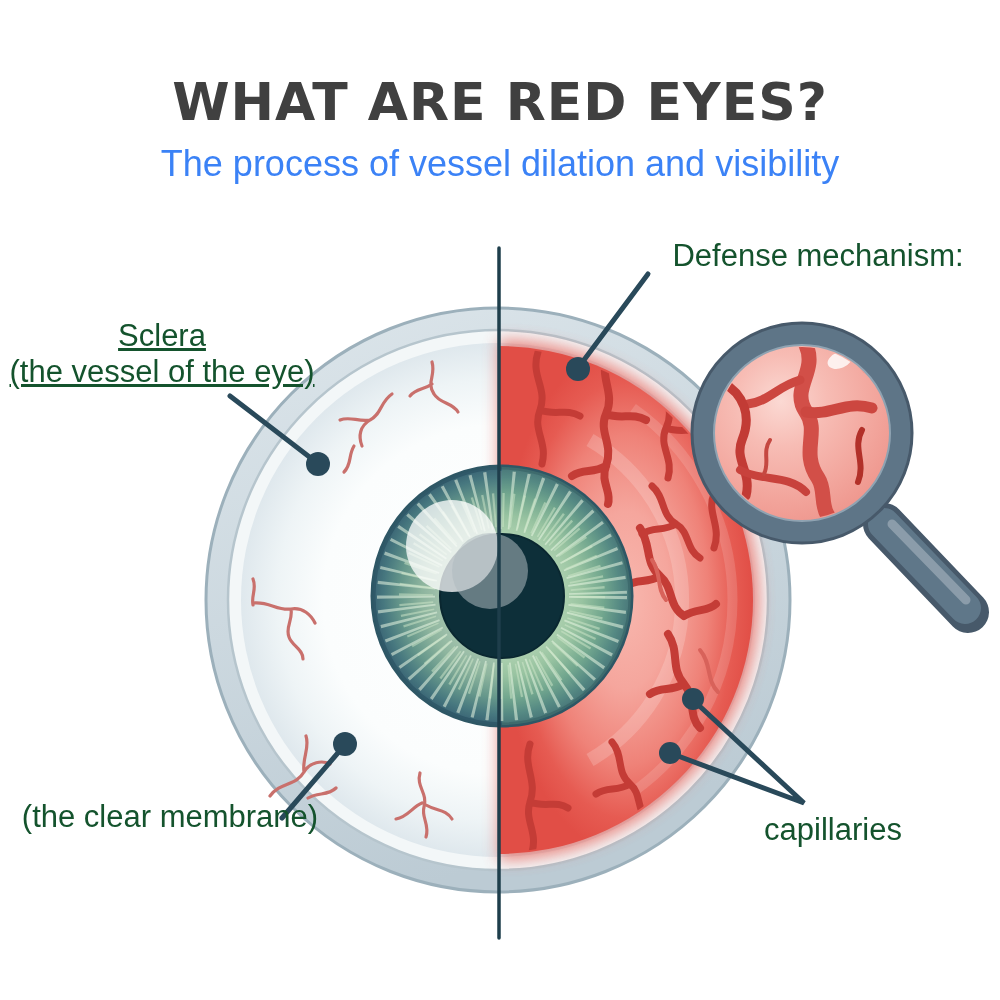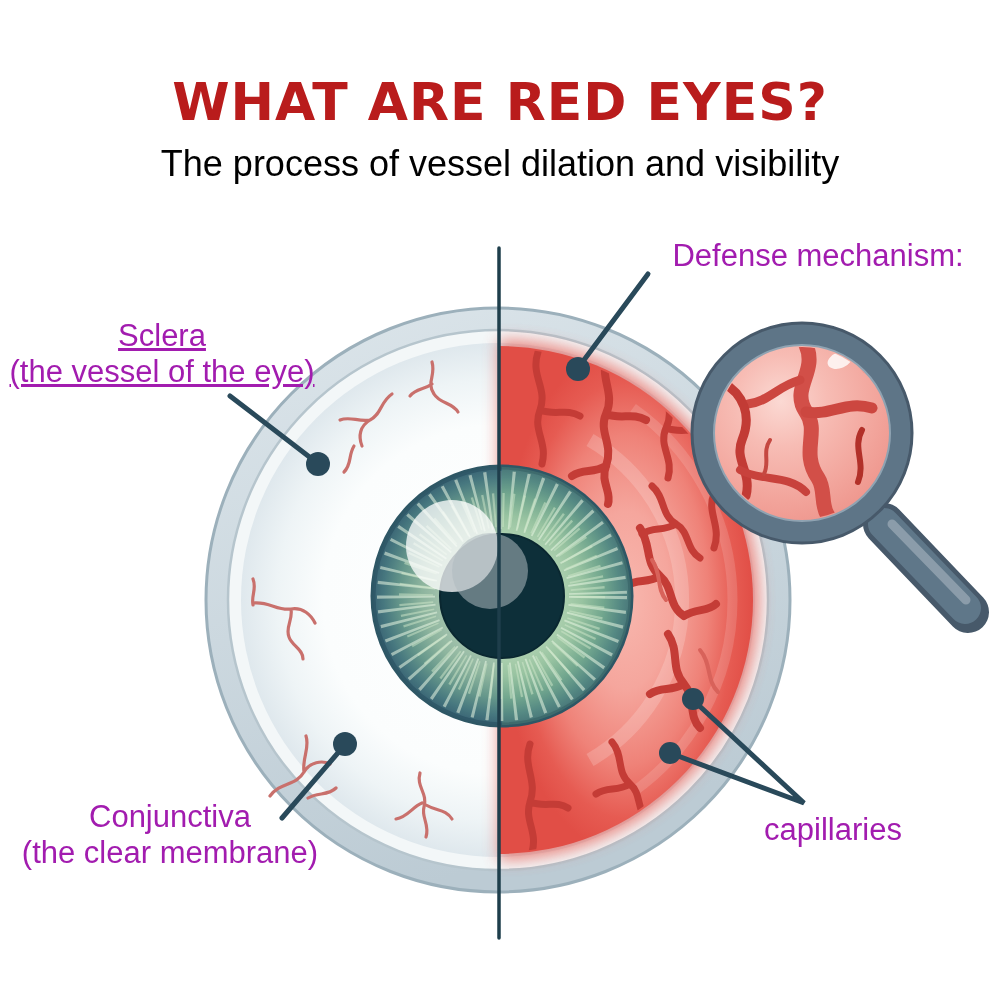--- a/index.html
+++ b/index.html
@@ -3,30 +3,30 @@
 <meta charset="utf-8">
 <style>
   html,body{margin:0;padding:0;background:#ffffff;}
   .canvas{
     position:relative;width:1000px;height:1000px;background:#ffffff;
     font-family:"Liberation Sans",sans-serif;overflow:hidden;
   }
   .title{
     position:absolute;left:0;top:72px;width:1000px;text-align:center;
     font-family:"DejaVu Sans",sans-serif;font-weight:bold;font-size:52px;
-    letter-spacing:1px;color:#b91c1c;margin:0;
+    letter-spacing:1px;color:#404040;margin:0;
   }
   .subtitle{
     position:absolute;left:0;top:143px;width:1000px;text-align:center;
-    font-size:36px;font-weight:400;color:#000000;margin:0;
+    font-size:36px;font-weight:400;color:#3b82f6;margin:0;
   }
   .diagram-svg{position:absolute;left:0;top:0;}
   .callout{
     position:absolute;transform:translateX(-50%);text-align:center;
-    font-size:31px;line-height:36px;color:#a21caf;white-space:nowrap;
+    font-size:31px;line-height:36px;color:#14532d;white-space:nowrap;
   }
   .callout span{display:block;}
 </style>
 </head>
 <body>
 
 <div class="canvas">
 
   <h1 class="title">WHAT ARE RED EYES?</h1>
   <p class="subtitle">The process of vessel dilation and visibility</p>
@@ -175,21 +175,20 @@
   <div class="callout" style="left:162px;top:318px;text-decoration:underline;">
     <span>Sclera</span>
     <span>(the vessel of the eye)</span>
   </div>
 
   <div class="callout" style="left:818px;top:238px;">
     <span>Defense mechanism:</span>
   </div>
 
   <div class="callout" style="left:170px;top:799px;">
-    <span>Conjunctiva</span>
     <span>(the clear membrane)</span>
   </div>
 
   <div class="callout" style="left:833px;top:812px;">
     <span>capillaries</span>
   </div>
 
 </div>
 
 </body></html>

